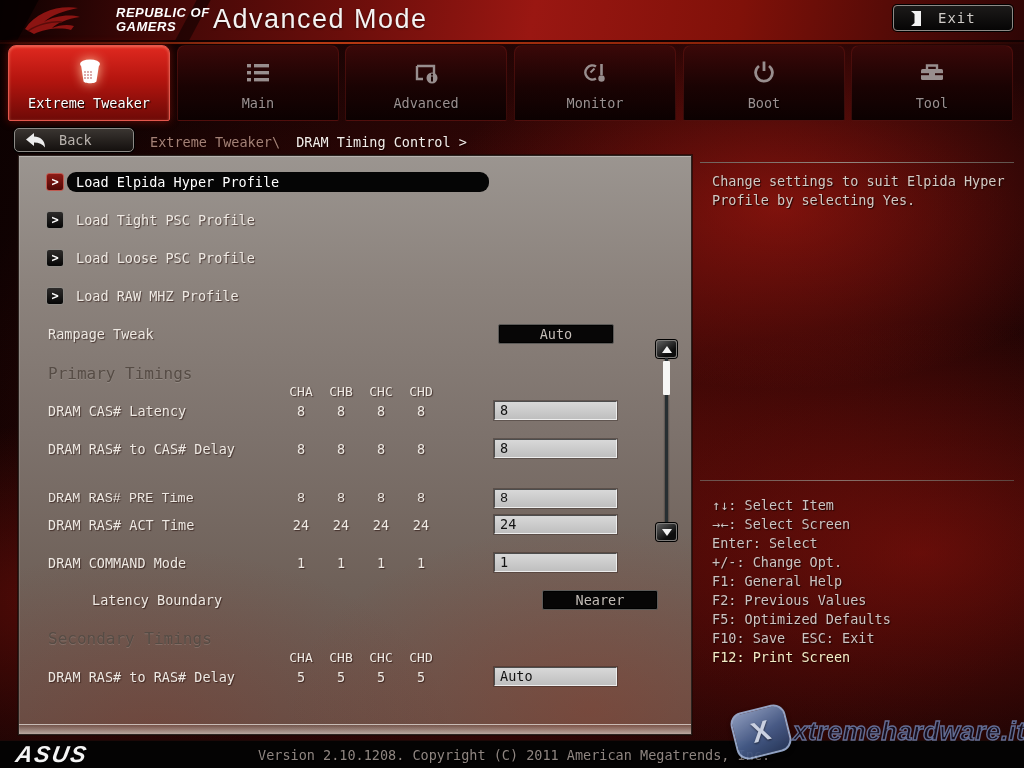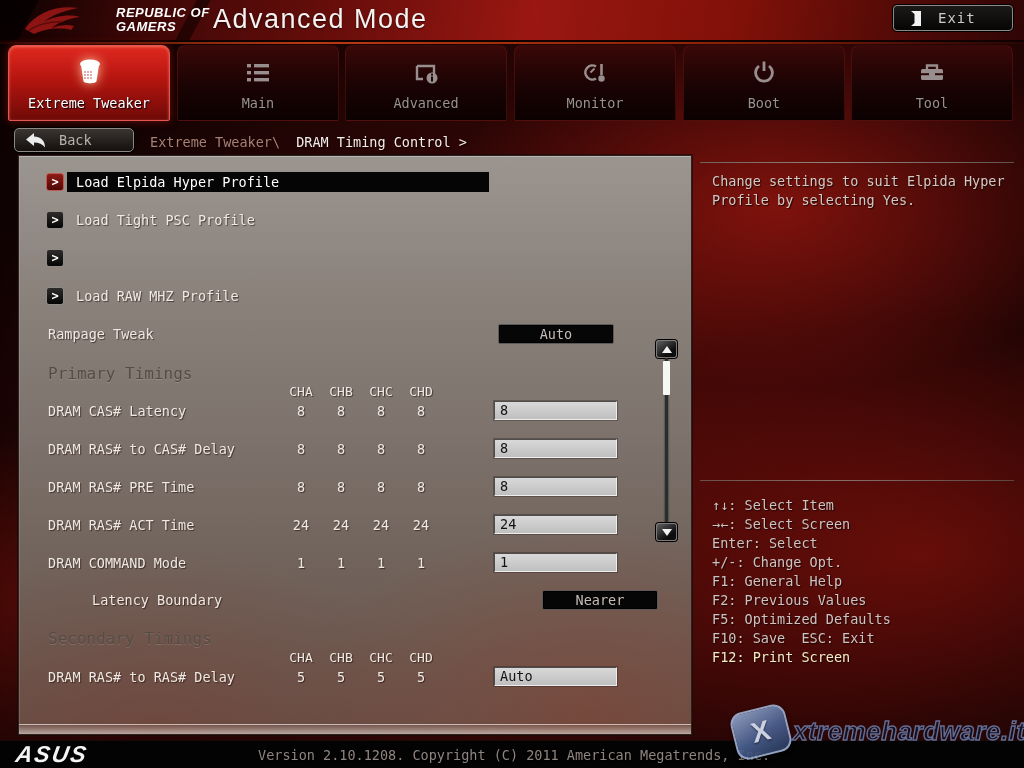--- a/index.html
+++ b/index.html
@@ -76,21 +76,21 @@
     background:#070606;border:1px solid #5c5a58;box-shadow:inset 0 0 0 1px #000;
     color:#c4bdb7;text-align:center;line-height:18px;font-size:13.5px;cursor:pointer;}
   
   .menu-row{height:20px;cursor:pointer;}
   .arrow-box{position:absolute;left:27px;top:1px;width:18px;height:18px;box-sizing:border-box;border-radius:3px;
     background:linear-gradient(180deg,#2e2c2b,#050505);border:1px solid #8f8b86;
     color:#fff;font-size:12px;font-weight:bold;text-align:center;line-height:16px;}
   .menu-row.selected .arrow-box{background:linear-gradient(180deg,#8e1b16,#4f0a07);border-color:#c05a50;}
   .menu-bar{position:absolute;left:48px;top:0;width:422px;height:20px;line-height:20px;padding-left:9px;
     box-sizing:border-box;color:#efeae4;text-shadow:1px 1px 1px rgba(35,12,6,.6);}
-  .menu-row.selected .menu-bar{background:#050505;color:#ffffff;text-shadow:none;}
+  .menu-row.selected .menu-bar{background:#050505;color:#ffffff;text-shadow:none;border-radius:9px;}
   
   .scrollbar{position:absolute;left:656px;top:340px;width:22px;height:201px;}
   .sb-btn{position:absolute;left:0;width:21px;height:18px;box-sizing:border-box;border-radius:3px;
     background:linear-gradient(145deg,#5f5f5f,#0d0d0d 70%);border:1px solid #7d7b79;box-shadow:0 0 0 1px #000;
     display:flex;align-items:center;justify-content:center;cursor:pointer;}
   .sb-up{top:0;} .sb-down{top:183px;}
   .tri-up{width:0;height:0;border-left:5px solid transparent;border-right:5px solid transparent;border-bottom:7px solid #f2f2f2;}
   .tri-down{width:0;height:0;border-left:5px solid transparent;border-right:5px solid transparent;border-top:7px solid #f2f2f2;}
   .sb-track{position:absolute;left:9px;top:18px;width:3px;height:165px;background:#272e31;box-shadow:0 0 2px rgba(0,0,0,.8);}
   .sb-thumb{position:absolute;left:7px;top:21px;width:7px;height:34px;background:#f7f7f5;border-radius:1px;cursor:pointer;}
@@ -247,20 +247,21 @@
     <div class="prow menu-row selected" style="top:16px;">
       <span class="arrow-box">&gt;</span>
       <span class="menu-bar">Load Elpida Hyper Profile</span>
     </div>
     <div class="prow menu-row" style="top:54px;">
       <span class="arrow-box">&gt;</span>
       <span class="menu-bar">Load Tight PSC Profile</span>
     </div>
     <div class="prow menu-row" style="top:92px;">
       <span class="arrow-box">&gt;</span>
+      <span class="menu-bar">Load Loose PSC Profile</span>
     </div>
     <div class="prow menu-row" style="top:130px;">
       <span class="arrow-box">&gt;</span>
       <span class="menu-bar">Load RAW MHZ Profile</span>
     </div>
 
     <div class="prow" style="top:168px;">
       <span class="plabel">Rampage Tweak</span>
       <span class="dbtn">Auto</span>
     </div>
@@ -283,21 +284,21 @@
       <span class="vbox">8</span>
     </div>
     <div class="prow" style="top:283px;">
       <span class="plabel">DRAM RAS# to CAS# Delay</span>
       <span class="cell c0">8</span>
       <span class="cell c1">8</span>
       <span class="cell c2">8</span>
       <span class="cell c3">8</span>
       <span class="vbox">8</span>
     </div>
-    <div class="prow" style="top:321px;">
+    <div class="prow" style="top:333px;font-family:Liberation Mono, monospace;">
       <span class="plabel">DRAM RAS# PRE Time</span>
       <span class="cell c0">8</span>
       <span class="cell c1">8</span>
       <span class="cell c2">8</span>
       <span class="cell c3">8</span>
       <span class="vbox">8</span>
     </div>
     <div class="prow" style="top:359px;padding-left:8px;">
       <span class="plabel">DRAM RAS# ACT Time</span>
       <span class="cell c0">24</span>

